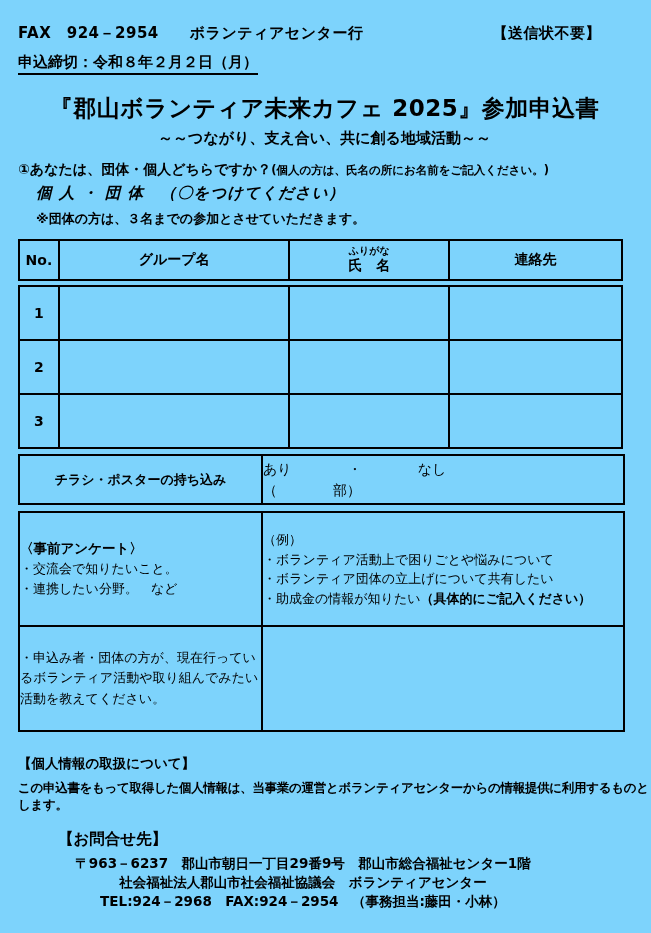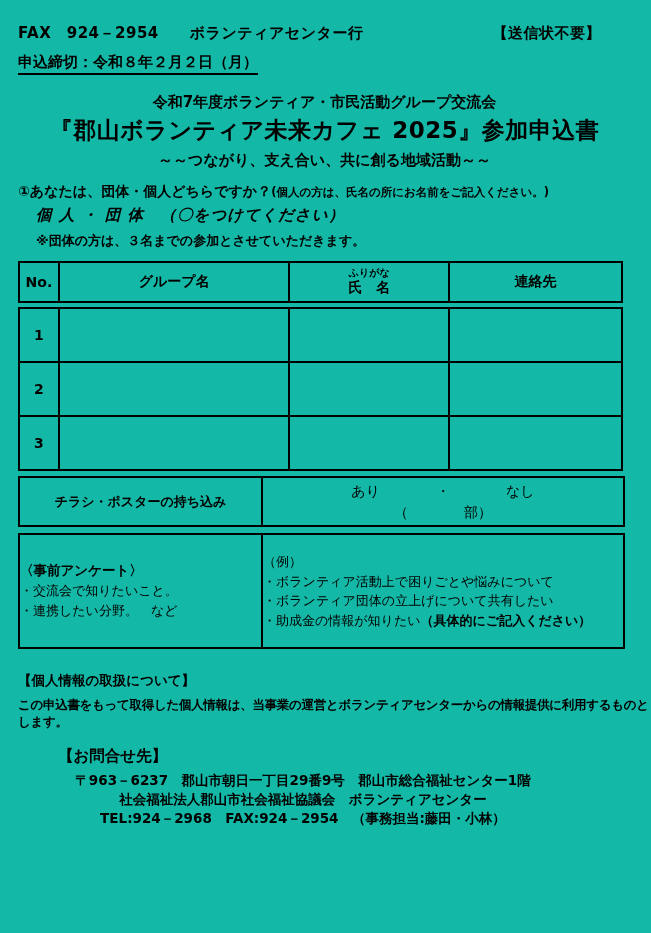--- a/index.html
+++ b/index.html
@@ -1,20 +1,20 @@
 <!DOCTYPE html>
 <html><head>
 <meta charset="utf-8">
 <style>
   * { margin:0; padding:0; box-sizing:border-box; }
   html,body { background:#fff; }
   .page {
     position:relative;
     width:651px; height:933px;
-    background:#14b8a6; color:#000;
+    background:#7dd3fc; color:#000;
     font-family:"DejaVu Sans","Liberation Sans",sans-serif;
     padding:24px 0 0 18px;
     overflow:hidden;
   }
   .b { font-weight:bold; }
 
   
   .fax-row { display:flex; justify-content:space-between; padding-right:50px;
              font-size:15px; font-weight:bold; letter-spacing:0.5px; }
   .deadline-row { margin-top:10px; font-size:15px; font-weight:bold; }
@@ -43,21 +43,21 @@
   .tbl-header th { height:40px; font-size:14px; font-weight:bold; text-align:center; }
   .furigana { font-size:10px; font-weight:bold; line-height:1.2; }
 
   .tbl-rows { margin-top:4px; }
   .tbl-rows td { height:54px; }
   .row-no { text-align:center; font-weight:bold; font-size:14px; }
 
   .tbl-flyer { margin-top:5px; }
   .tbl-flyer td { height:49px; }
   .flyer-label { text-align:center; font-size:13px; font-weight:bold; }
-  .flyer-right { text-align:center; font-size:14px; line-height:1.45;margin-left:32px; }
+  .flyer-right { text-align:left; font-size:14px; line-height:1.45;margin-left:32px; }
 
   .tbl-survey { margin-top:6px; }
   .survey-left  { vertical-align:top; padding:7px 6px 0 8px; font-size:13px; line-height:1.55; }
   .survey-title { font-size:13.5px; font-weight:bold; }
   .survey-right { vertical-align:top; padding:5px 6px 0 10px; font-size:13px; line-height:1.5; }
   tr.survey-top td { height:114px; }
   tr.survey-bottom td { height:105px; border-top:2px dotted #000; }
 
   
   .privacy { margin-top:23px; }
@@ -77,21 +77,20 @@
   <div class="fax-row">
     <span>FAX　924－2954　　ボランティアセンター行</span>
     <span>【送信状不要】</span>
   </div>
 
   <div class="deadline-row">
     <span class="underline">申込締切：令和８年２月２日（月）</span>
   </div>
 
   <div class="title-block">
-    <div class="event-title">令和7年度ボランティア・市民活動グループ交流会</div>
     <div class="main-title">『郡山ボランティア未来カフェ 2025』参加申込書</div>
     <div class="subtitle">～～つながり、支え合い、共に創る地域活動～～</div>
   </div>
 
   <div class="question-block">
     <div class="q-lead">
       <span>①あなたは、団体・個人どちらですか？</span><span class="q-note-inline">(個人の方は、氏名の所にお名前をご記入ください。)</span>
     </div>
     <div class="q-choice">個 人 ・ 団 体　（〇をつけてください）</div>
     <div class="q-note">※団体の方は、３名までの参加とさせていただきます。</div>
@@ -156,20 +155,26 @@
       </td>
       <td class="w-right survey-right">
         <div>（例）</div>
         <div>・ボランティア活動上で困りごとや悩みについて</div>
         <div>・ボランティア団体の立上げについて共有したい</div>
         <div>
           <span>・助成金の情報が知りたい</span><span class="b">（具体的にご記入ください）</span>
         </div>
       </td>
     </tr>
+    <tr class="survey-bottom">
+      <td class="w-left survey-left">
+        <div>・申込み者・団体の方が、現在行っているボランティア活動や取り組んでみたい活動を教えてください。</div>
+      </td>
+      <td class="w-right"></td>
+    </tr>
   </tbody>
     </table>
 
   <div class="privacy">
     <div class="privacy-title">【個人情報の取扱について】</div>
     <div class="privacy-body">この申込書をもって取得した個人情報は、当事業の運営とボランティアセンターからの情報提供に利用するものとします。</div>
   </div>
 
   <div class="contact">
     <div class="contact-title">【お問合せ先】</div>

